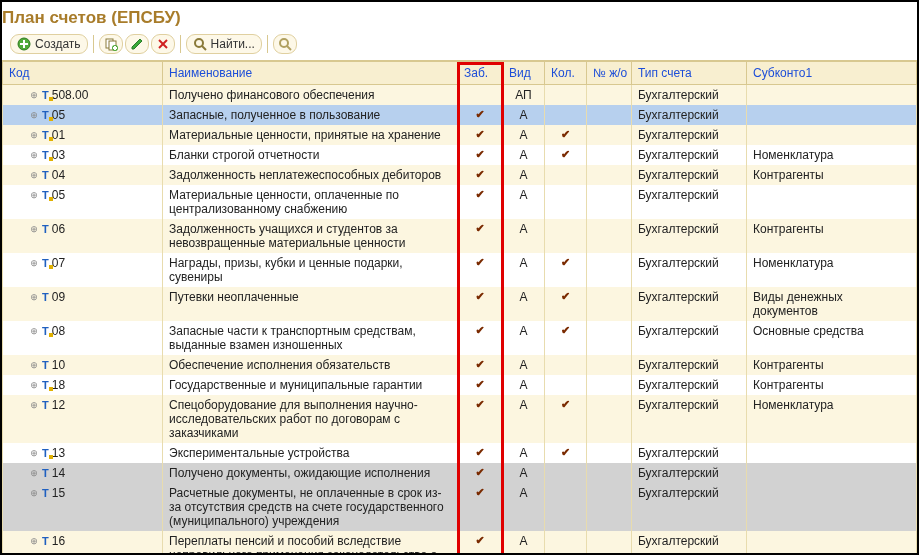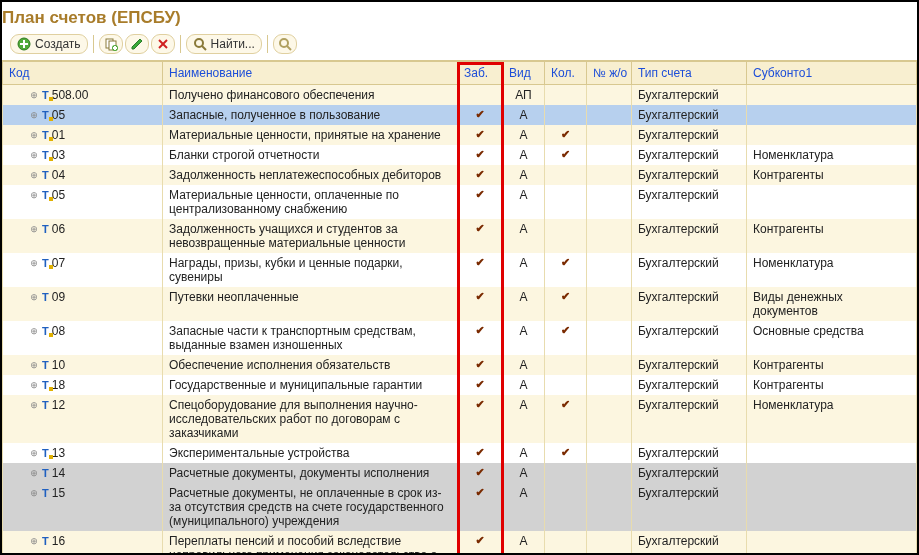--- a/index.html
+++ b/index.html
@@ -449,21 +449,21 @@
           <td></td>
         </tr>
         <tr class="grey">
           <td>
             <div class="code-cell">
               <span class="expand">⊕</span>
               <span class="t-icon">T</span>
               <span>14</span>
             </div>
           </td>
-          <td>Расчетные документы, документы исполнения</td>
+          <td>Получено документы, ожидающие исполнения</td>
           <td class="center">
             <span class="check">✔</span>
           </td>
           <td class="center">А</td>
           <td class="center"></td>
           <td></td>
           <td>Бухгалтерский</td>
           <td></td>
         </tr>
         <tr class="grey">

